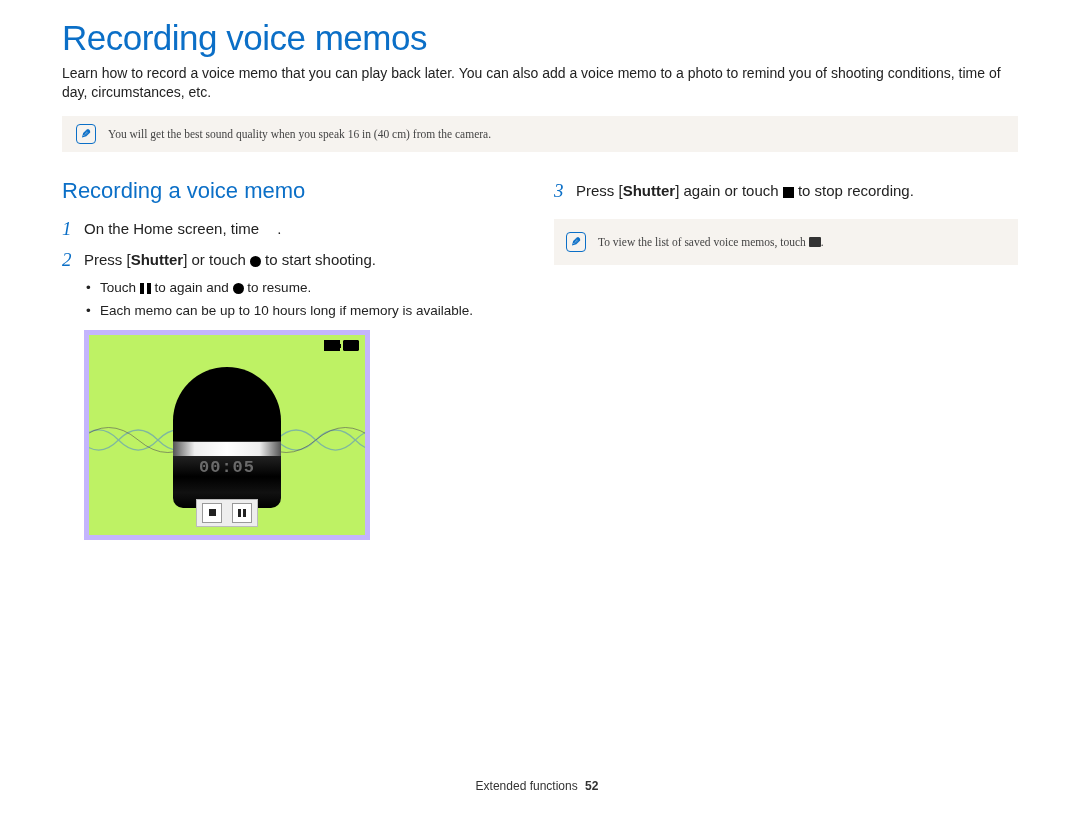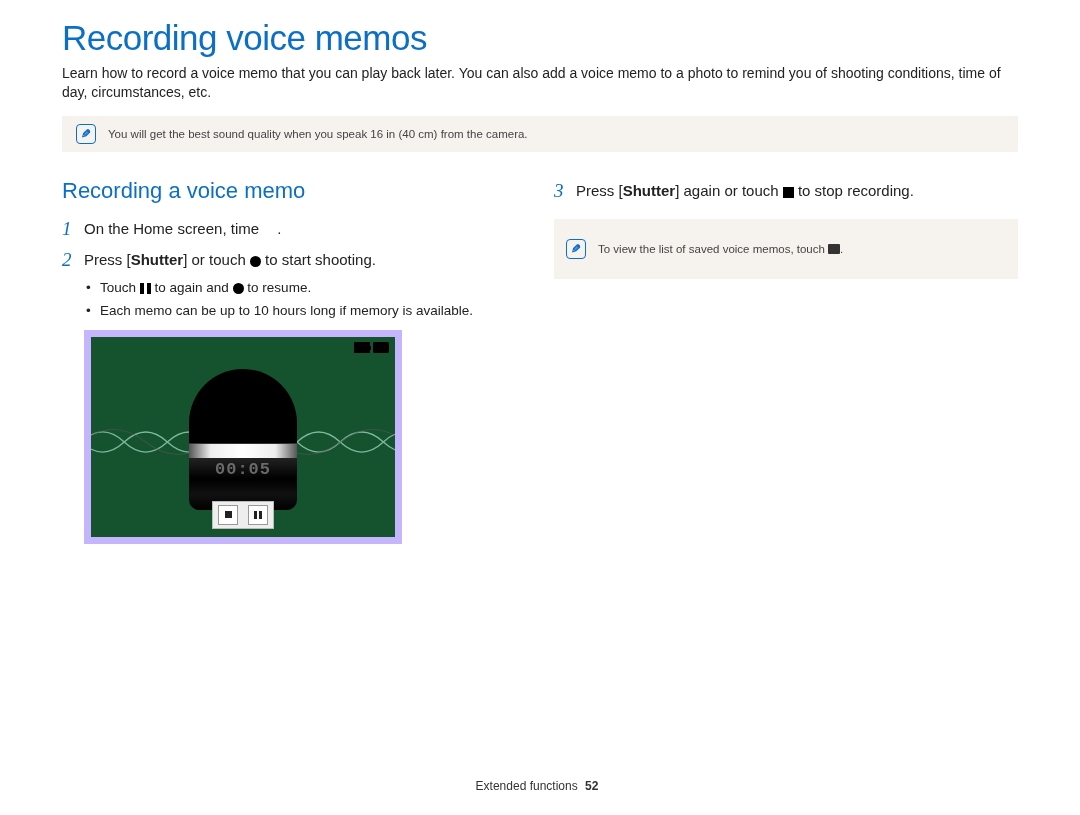--- a/index.html
+++ b/index.html
@@ -32,21 +32,21 @@
     color: #222;
   }
   .note-box {
     background: #f6f3ef;
     display: flex;
     align-items: center;
     padding: 8px 14px;
     margin-bottom: 26px;
   }
   .note-box.small {
-    padding: 20px 12px;
+    padding: 13px 12px;
     margin-top: 4px;
   }
   .note-icon {
     width: 18px;
     height: 18px;
     border: 1.5px solid #0b6fc7;
     border-radius: 4px;
     color: #0b6fc7;
     font-size: 12px;
     font-weight: bold;
@@ -58,20 +58,21 @@
     transform: rotate(0deg);
   }
   .note-icon::before {
     content: "✎";
     transform: scaleX(-1);
     display:inline-block;
   }
   .note-text {
     font-size: 11.5px;
     color: #444;
+    font-family: Liberation Serif, serif;
   }
   .columns {
     display: flex;
     gap: 28px;
   }
   .col {
     flex: 1;
     min-width: 0;
   }
   h2.section-title {
@@ -138,27 +139,26 @@
   .inline-icon.pause::after { right:0; }
   .inline-icon.folder {
     width: 12px; height: 10px; background:#333; border-radius:1px;
     vertical-align: -1px;
   }
 
   
   .illustration {
     width: 276px;
     height: 200px;
-    border: 7px solid #c4b5fd;
+    border: 5px solid #c4b5fd;
     margin-left: 22px;
     margin-top: 8px;
-    background: #14532d;
+    background: #bef264;
     position: relative;
     overflow: hidden;
-    padding-left: 28px;
   }
   .status-icons {
     position: absolute;
     top: 5px;
     right: 6px;
     display: flex;
     gap: 3px;
   }
   .status-icons .ic {
     width: 14px;

